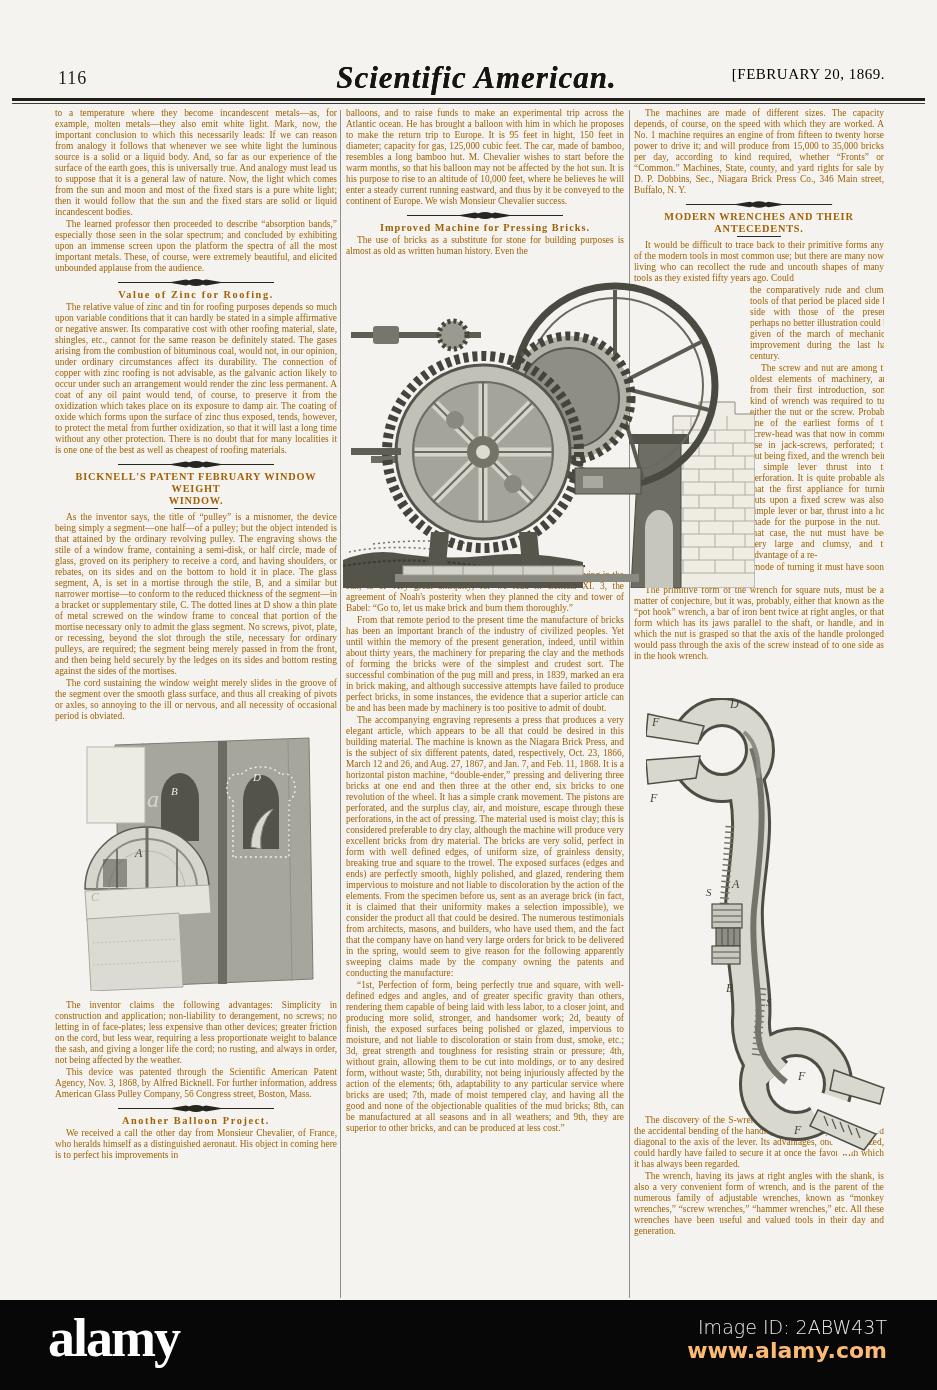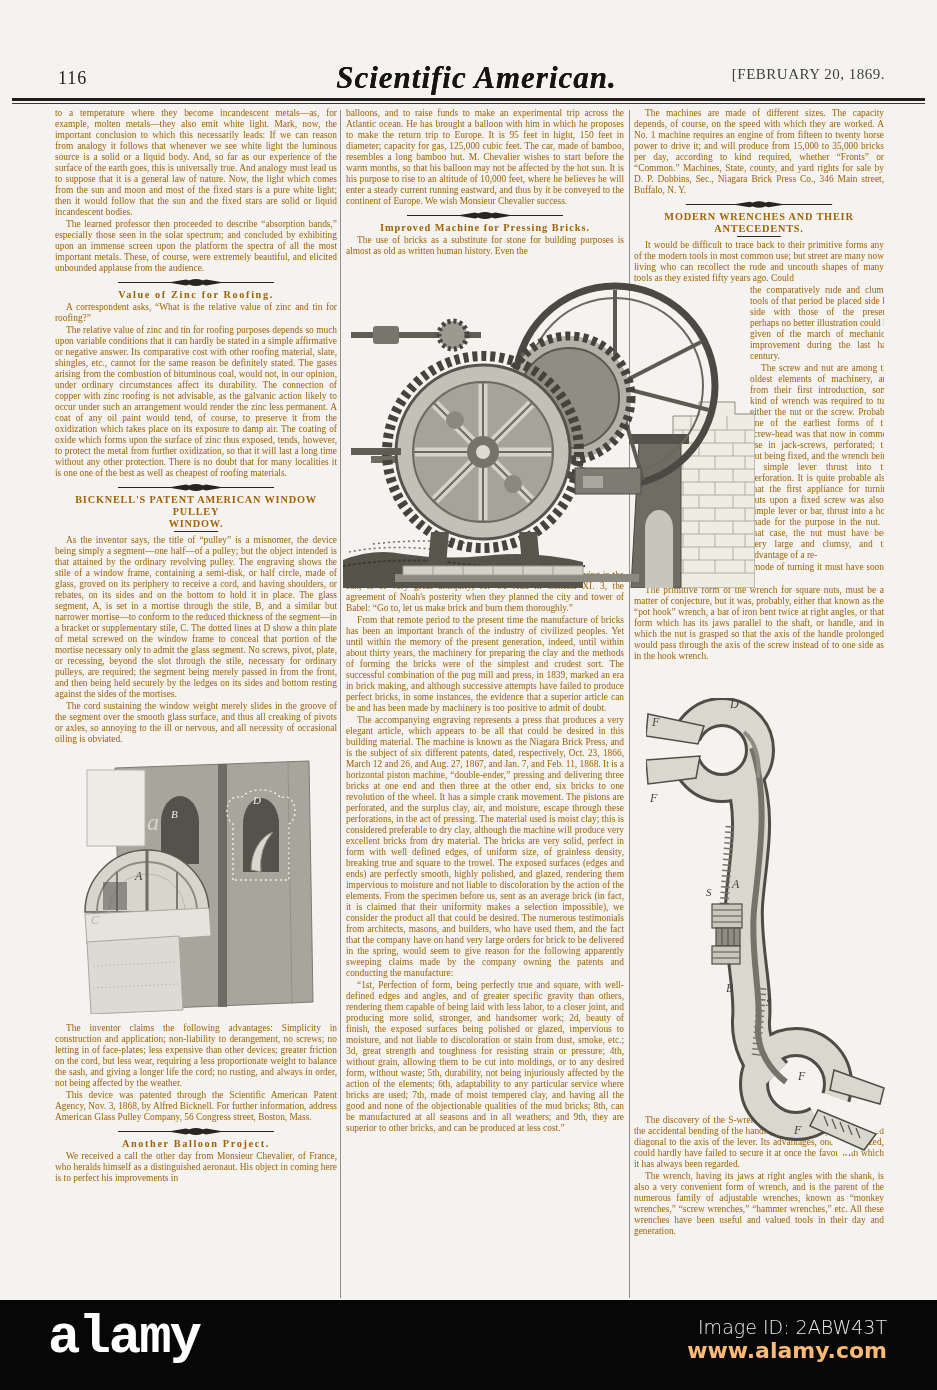--- a/index.html
+++ b/index.html
@@ -1,21 +1,21 @@
 <!DOCTYPE html>
 <html><head>
 <meta charset="utf-8">
 <style>
   html,body{margin:0;padding:0;}
   body{width:937px;height:1390px;position:relative;background:#e9e8e4;font-family:"Liberation Serif","DejaVu Serif",serif;}
   .page{position:absolute;left:0;top:0;width:937px;height:1390px;background:#f4f3ef;overflow:hidden;}
   
   .hdr-pagenum{position:absolute;left:58px;top:68px;font-size:18px;color:#1e1d19;letter-spacing:1px;}
   .hdr-masthead{position:absolute;left:0;top:52px;width:937px;text-align:center;font-size:31px;font-weight:bold;font-style:italic;color:#161511;margin:8px;letter-spacing:1px;text-shadow:0 0 .5px #161511;}
-  .hdr-date{position:absolute;right:52px;top:66px;font-size:15px;color:#404040;letter-spacing:.5px;}
+  .hdr-date{position:absolute;right:52px;top:66px;font-size:15px;color:#000000;letter-spacing:.5px;}
   .rule-a{position:absolute;left:12px;top:98px;width:913px;height:3px;background:#1f1e1a;}
   .rule-b{position:absolute;left:12px;top:103px;width:913px;height:1px;background:#3a3934;}
   .colrule{position:absolute;top:110px;height:1188px;width:1px;background:#8f8e88;}
   
   .col{position:absolute;top:108px;height:1192px;overflow:hidden;color:#a16207;}
   .col p{margin:0 0 1px 0;font-size:9.4px;line-height:11px;text-align:justify;text-indent:11px;}
   .col p.noindent{text-indent:0;}
   .col-left{left:55px;width:282px;}
   .col-mid{left:346px;width:278px;}
   .col-right{left:634px;width:250px;}
@@ -24,21 +24,21 @@
   .head2{font-size:10.3px;font-weight:bold;text-align:center;letter-spacing:.8px;margin:1px 0 0 0;line-height:12px;}
   .head-rule{width:44px;height:1px;background:#2b2a26;margin:1px auto 3px auto;}
   .spacer{width:100%;}
   figure{margin:0;}
   .fig-pulley{margin:7px 0 5px 28px;}
   .fig-press{position:absolute;left:343px;top:280px;}
   .fig-wrench{position:absolute;left:646px;top:698px;}
   .narrowblock{margin-left:116px;width:142px;}
   
   .wmbar{position:absolute;left:0;top:1300px;width:937px;height:90px;background:#070707;z-index:50;}
-  .wm-brand{position:absolute;left:48px;top:8px;color:#fff;font-family:Liberation Mono, monospace;font-weight:bold;font-size:54px;letter-spacing:-2px;line-height:60px;}
+  .wm-brand{position:absolute;left:48px;top:8px;color:#fff;font-family:Liberation Serif, serif;font-weight:bold;font-size:54px;letter-spacing:-2px;line-height:60px;}
   .wm-right{position:absolute;right:50px;top:16px;text-align:right;color:#f0f0f0;font-family:"DejaVu Sans","Liberation Sans",sans-serif;}
   .wm-id{font-size:19px;font-weight:300;color:#e9e9e9;}
   .wm-url{font-size:22px;font-weight:bold;color:#fdba74;}
   svg text{font-family:"Liberation Serif","DejaVu Serif",serif;}
 </style>
 </head>
 <body>
 
 <div class="page">
 
@@ -53,32 +53,31 @@
   <section class="col col-left">
     <p class="noindent">to a temperature where they become incandescent metals—as, for example, molten metals—they also emit white light. Mark, now, the important conclusion to which this necessarily leads: If we can reason from analogy it follows that whenever we see white light the luminous source is a solid or a liquid body. And, so far as our experience of the surface of the earth goes, this is universally true. And analogy must lead us to suppose that it is a general law of nature. Now, the light which comes from the sun and moon and most of the fixed stars is a pure white light; then it would follow that the sun and the fixed stars are solid or liquid incandescent bodies.</p>
     <p>The learned professor then proceeded to describe “absorption bands,” especially those seen in the solar spectrum; and concluded by exhibiting upon an immense screen upon the platform the spectra of all the most important metals. These, of course, were extremely beautiful, and elicited unbounded applause from the audience.</p>
     <svg class="ornament" width="160" height="9" viewBox="0 0 160 9">
         <line x1="2" y1="4.5" x2="158" y2="4.5" stroke="#26251f" stroke-width="1.2"></line>
         <polygon points="52,4.5 70,1.6 80,4.5 70,7.4" fill="#26251f"></polygon>
         <polygon points="108,4.5 90,1.6 80,4.5 90,7.4" fill="#26251f"></polygon>
         <ellipse cx="80" cy="4.5" rx="8" ry="3.4" fill="#26251f"></ellipse>
       </svg>
     <h2 class="head1">Value of Zinc for Roofing.</h2>
-    <p>A correspondent asks, “What is the relative value of zinc and tin for roofing?”</p>
     <p>The relative value of zinc and tin for roofing purposes depends so much upon variable conditions that it can hardly be stated in a simple affirmative or negative answer. Its comparative cost with other roofing material, slate, shingles, etc., cannot for the same reason be definitely stated. The gases arising from the combustion of bituminous coal, would not, in our opinion, under ordinary circumstances affect its durability. The connection of copper with zinc roofing is not advisable, as the galvanic action likely to occur under such an arrangement would render the zinc less permanent. A coat of any oil paint would tend, of course, to preserve it from the oxidization which takes place on its exposure to damp air. The coating of oxide which forms upon the surface of zinc thus exposed, tends, however, to protect the metal from further oxidization, so that it will last a long time without any other protection. There is no doubt that for many localities it is one one of the best as well as cheapest of roofing materials.</p>
     <svg class="ornament" width="160" height="9" viewBox="0 0 160 9">
         <line x1="2" y1="4.5" x2="158" y2="4.5" stroke="#26251f" stroke-width="1.2"></line>
         <polygon points="52,4.5 70,1.6 80,4.5 70,7.4" fill="#26251f"></polygon>
         <polygon points="108,4.5 90,1.6 80,4.5 90,7.4" fill="#26251f"></polygon>
         <ellipse cx="80" cy="4.5" rx="8" ry="3.4" fill="#26251f"></ellipse>
       </svg>
-    <h2 class="head2"><span>BICKNELL'S PATENT AMERICAN WINDOW PULLEY</span><br><span>WINDOW.</span></h2>
+    <h2 class="head2"><span>BICKNELL'S PATENT FEBRUARY WINDOW WEIGHT</span><br><span>WINDOW.</span></h2>
     <div class="head-rule"></div>
     <p>As the inventor says, the title of “pulley” is a misnomer, the device being simply a segment—one half—of a pulley; but the object intended is that attained by the ordinary revolving pulley. The engraving shows the stile of a window frame, containing a semi-disk, or half circle, made of glass, groved on its periphery to receive a cord, and having shoulders, or rebates, on its sides and on the bottom to hold it in place. The glass segment, A, is set in a mortise through the stile, B, and a similar but narrower mortise—to conform to the reduced thickness of the segment—in a bracket or supplementary stile, C. The dotted lines at D show a thin plate of metal screwed on the window frame to conceal that portion of the mortise necessary only to admit the glass segment. No screws, pivot, plate, or recessing, beyond the slot through the stile, necessary for ordinary pulleys, are required; the segment being merely passed in from the front, and then being held securely by the ledges on its sides and bottom resting against the sides of the mortises.</p>
-    <p>The cord sustaining the window weight merely slides in the groove of the segment over the smooth glass surface, and thus all creaking of pivots or axles, so annoying to the ill or nervous, and all necessity of occasional oiling is obviated.</p>
+    <p>The cord sustaining the window weight merely slides in the groove of the segment over the smooth glass surface, and thus all creaking of pivots or axles, so annoying to the ill or nervous, and all necessity of occasional period is obviated.</p>
 
     <figure class="fig-pulley">
       <svg width="238" height="262" viewBox="0 0 238 262">
         <polygon points="32,16 226,9 230,250 38,258" fill="#a7a69d" stroke="#7c7b73" stroke-width="1"></polygon>
         <line x1="60" y1="14" x2="64" y2="256" stroke="#98978e" stroke-width="1"></line>
         <line x1="205" y1="11" x2="209" y2="252" stroke="#93928a" stroke-width="1"></line>
         <rect x="135" y="12" width="9" height="243" fill="#6c6b64"></rect>
         <rect x="4" y="18" width="58" height="76" fill="#ecebe4" stroke="#b7b5ad" stroke-width="1"></rect>
         <path d="M78,112 l0,-42 a19,26 0 0 1 38,0 l0,42 z" fill="#53524b"></path>
         <path d="M160,120 l0,-48 a18,26 0 0 1 36,0 l0,48 z" fill="#53524b"></path>
@@ -135,21 +134,21 @@
   <section class="col col-right">
     <p>The machines are made of different sizes. The capacity depends, of course, on the speed with which they are worked. A No. 1 machine requires an engine of from fifteen to twenty horse power to drive it; and will produce from 15,000 to 35,000 bricks per day, according to kind required, whether “Fronts” or “Common.” Machines, State, county, and yard rights for sale by D. P. Dobbins, Sec., Niagara Brick Press Co., 346 Main street, Buffalo, N. Y.</p>
     <svg class="ornament" width="150" height="9" viewBox="0 0 160 9">
         <line x1="2" y1="4.5" x2="158" y2="4.5" stroke="#26251f" stroke-width="1.2"></line>
         <polygon points="52,4.5 70,1.6 80,4.5 70,7.4" fill="#26251f"></polygon>
         <polygon points="108,4.5 90,1.6 80,4.5 90,7.4" fill="#26251f"></polygon>
         <ellipse cx="80" cy="4.5" rx="8" ry="3.4" fill="#26251f"></ellipse>
       </svg>
     <h2 class="head2">MODERN WRENCHES AND THEIR ANTECEDENTS.</h2>
     <div class="head-rule"></div>
-    <p>It would be difficult to trace back to their primitive forms any of the modern tools in most common use; but street are many now living who can recollect the rude and uncouth shapes of many tools as they existed fifty years ago. Could</p>
+    <p>It would be difficult to trace back to their primitive forms any of the modern tools in most common use; but there are many now living who can recollect the rude and uncouth shapes of many tools as they existed fifty years ago. Could</p>
     <div class="narrowblock">
       <p class="noindent">the comparatively rude and clumsy tools of that period be placed side by side with those of the present, perhaps no better illustration could be given of the march of mechanical improvement during the last half century.</p>
       <p>The screw and nut are among the oldest elements of machinery, and from their first introduction, some kind of wrench was required to turn either the nut or the screw. Probably one of the earliest forms of the screw-head was that now in common use in jack-screws, perforated; the nut being fixed, and the wrench being a simple lever thrust into the perforation. It is quite probable also, that the first appliance for turning nuts upon a fixed screw was also a simple lever or bar, thrust into a hole made for the purpose in the nut. In that case, the nut must have been very large and clumsy, and the advantage of a re-</p>
     </div>
     <p class="noindent">duction of size, and a different mode of turning it must have soon become apparent.</p>
     <p>The primitive form of the wrench for square nuts, must be a matter of conjecture, but it was, probably, either that known as the “pot hook” wrench, a bar of iron bent twice at right angles, or that form which has its jaws parallel to the shaft, or handle, and in which the nut is grasped so that the axis of the handle prolonged would pass through the axis of the screw instead of to one side as in the hook wrench.</p>
     <div class="spacer" style="height:452px"></div>
     <p>The discovery of the S-wrench might easily have occurred by the accidental bending of the handle, the jaws being then rendered diagonal to the axis of the lever. Its advantages, once recognized, could hardly have failed to secure it at once the favor with which it has always been regarded.</p>
     <p>The wrench, having its jaws at right angles with the shank, is also a very convenient form of wrench, and is the parent of the numerous family of adjustable wrenches, known as “monkey wrenches,” “screw wrenches,” “hammer wrenches,” etc. All these wrenches have been useful and valued tools in their day and generation.</p>
   </section>

